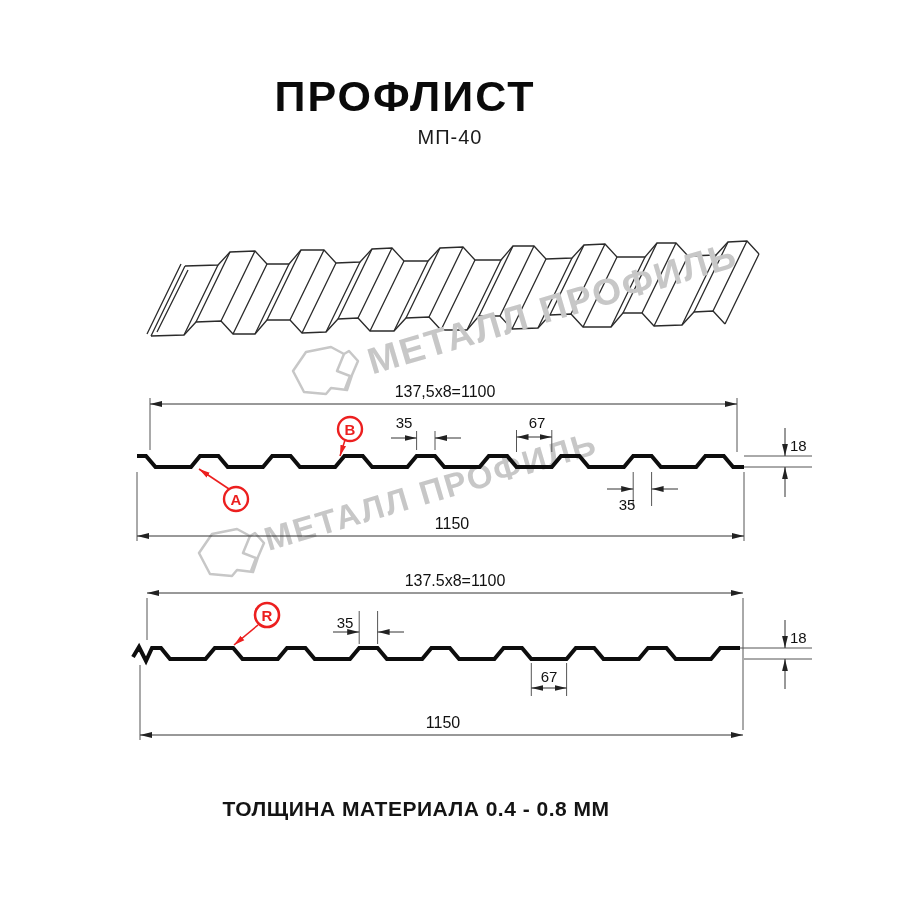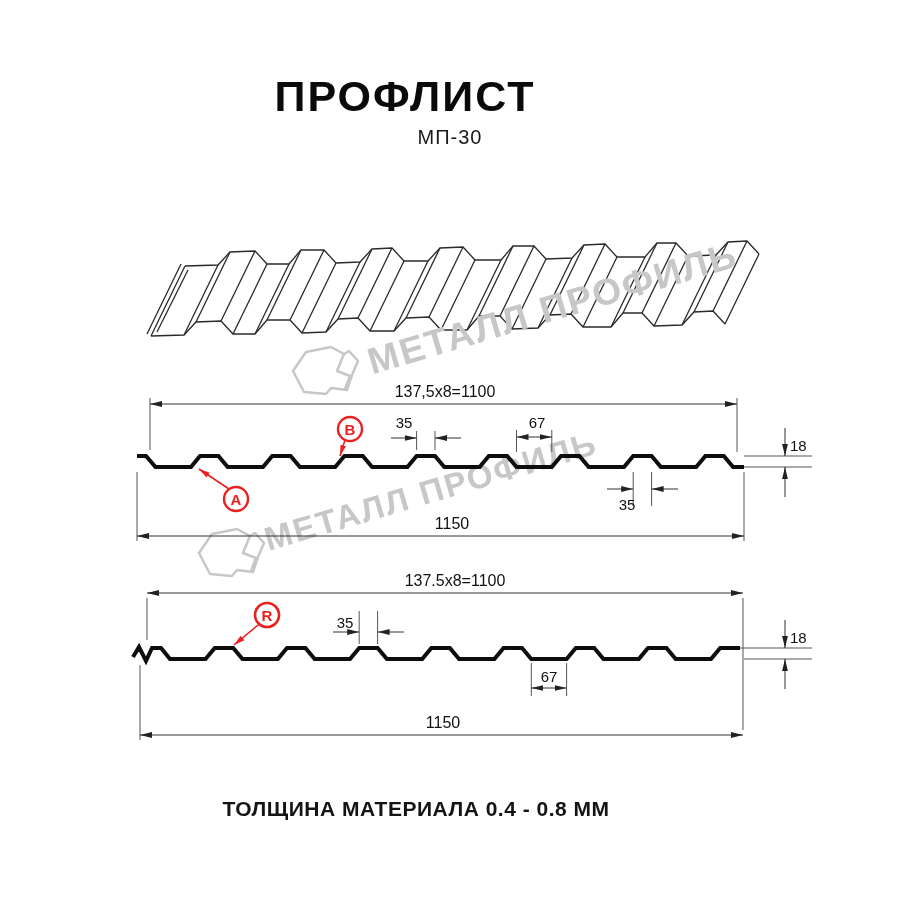--- a/index.html
+++ b/index.html
@@ -23,21 +23,21 @@
   .redtxt{fill:#ec1f1f;font-weight:bold;font-size:15px;}
   .wm{fill:#c7c7c7;font-weight:bold;}
   .wmlogo{stroke:#c7c7c7;stroke-width:2.5;fill:none;stroke-linejoin:round;}
 </style>
 </head>
 <body>
 
 <div id="stage">
 
   <div class="title">ПРОФЛИСТ</div>
-  <div class="subtitle">МП-30</div>
+  <div class="subtitle">МП-40</div>
   <div class="note">ТОЛЩИНА МАТЕРИАЛА 0.4 - 0.8 ММ</div>
 
   <svg width="900" height="900" viewBox="0 0 900 900">
     <defs>
       <marker id="arr" markerUnits="userSpaceOnUse" markerWidth="12" markerHeight="9" viewBox="0 0 12 9" refX="12" refY="4.5" orient="auto-start-reverse">
         <path d="M0,1.6 L12,4.5 L0,7.4 Z" fill="#222"></path>
       </marker>
       <marker id="arrRed" markerUnits="userSpaceOnUse" markerWidth="11" markerHeight="9" viewBox="0 0 11 9" refX="11" refY="4.5" orient="auto-start-reverse">
         <path d="M0,1.6 L11,4.5 L0,7.4 Z" fill="#ec1f1f"></path>
       </marker>

